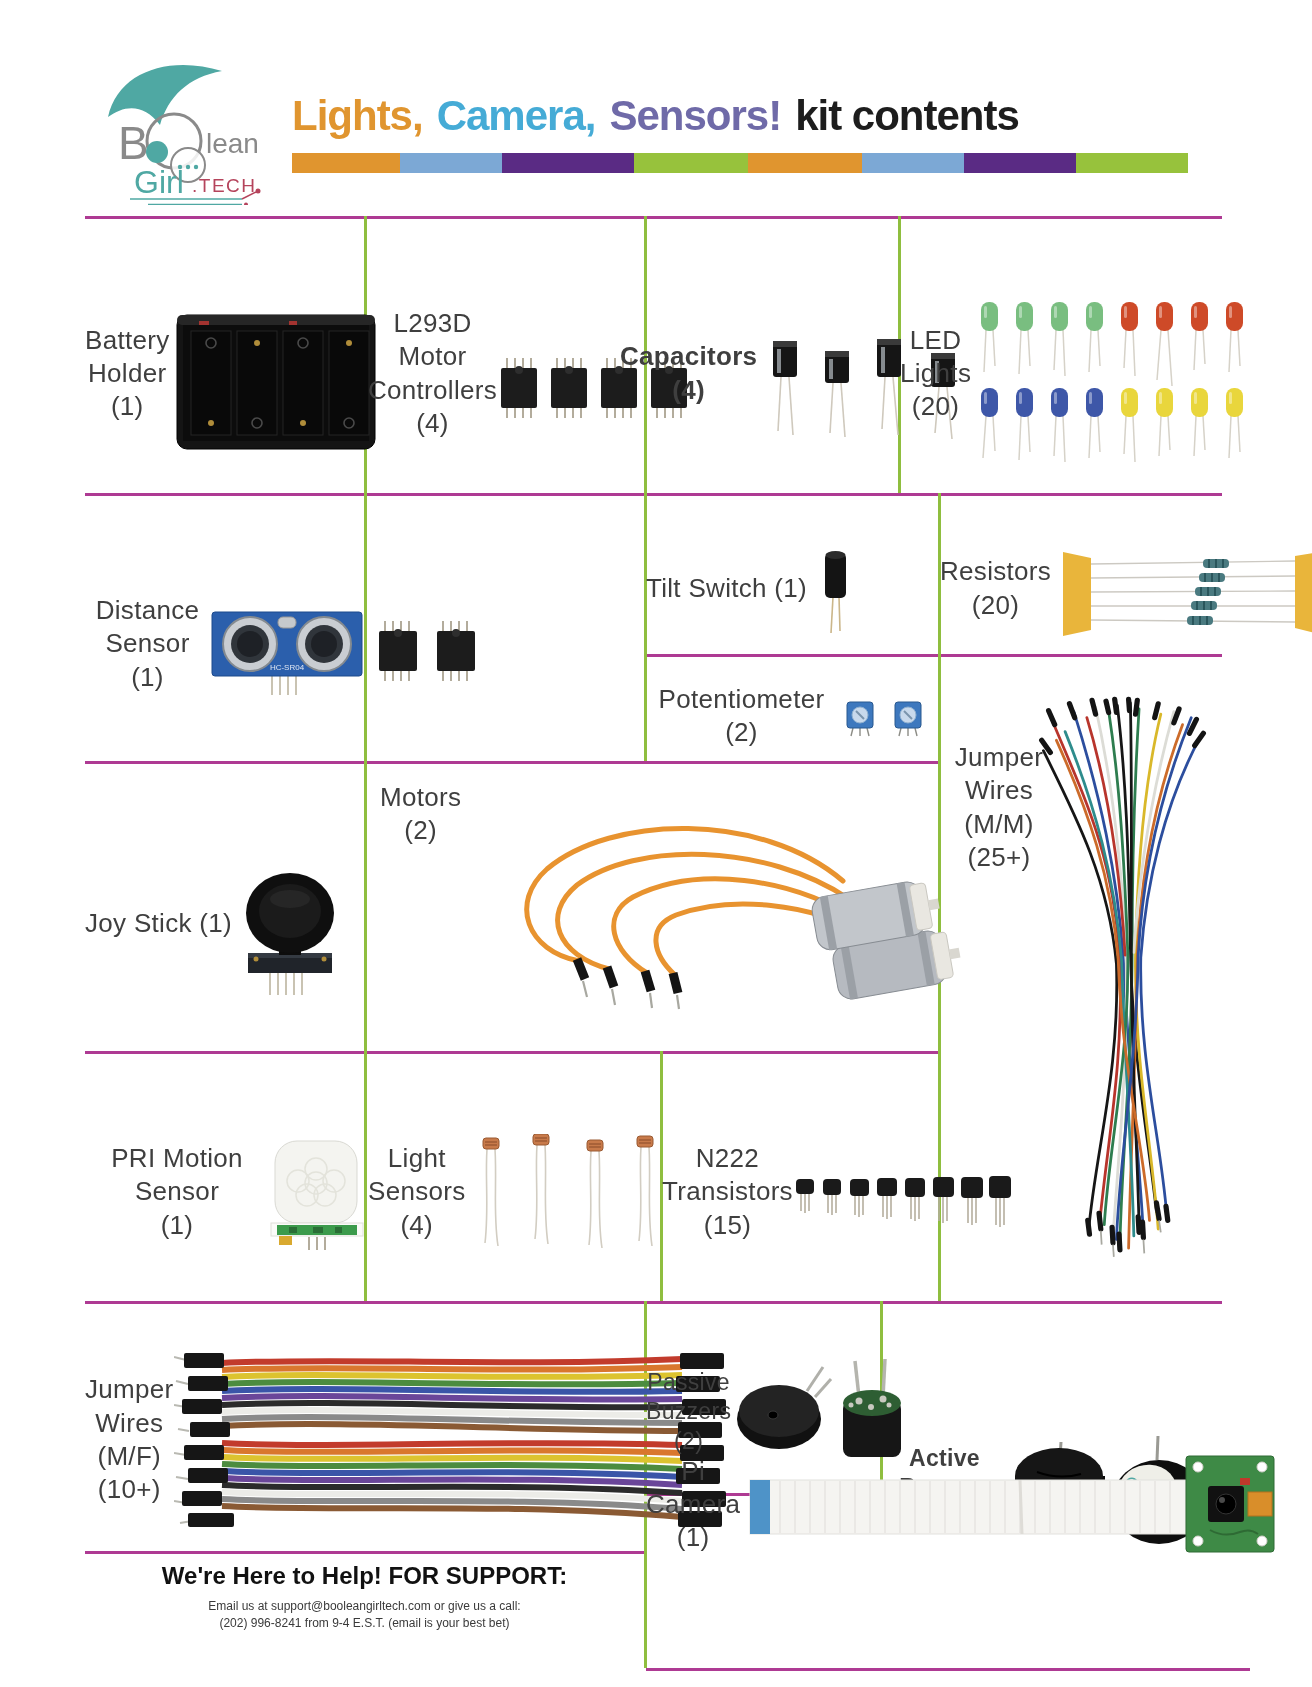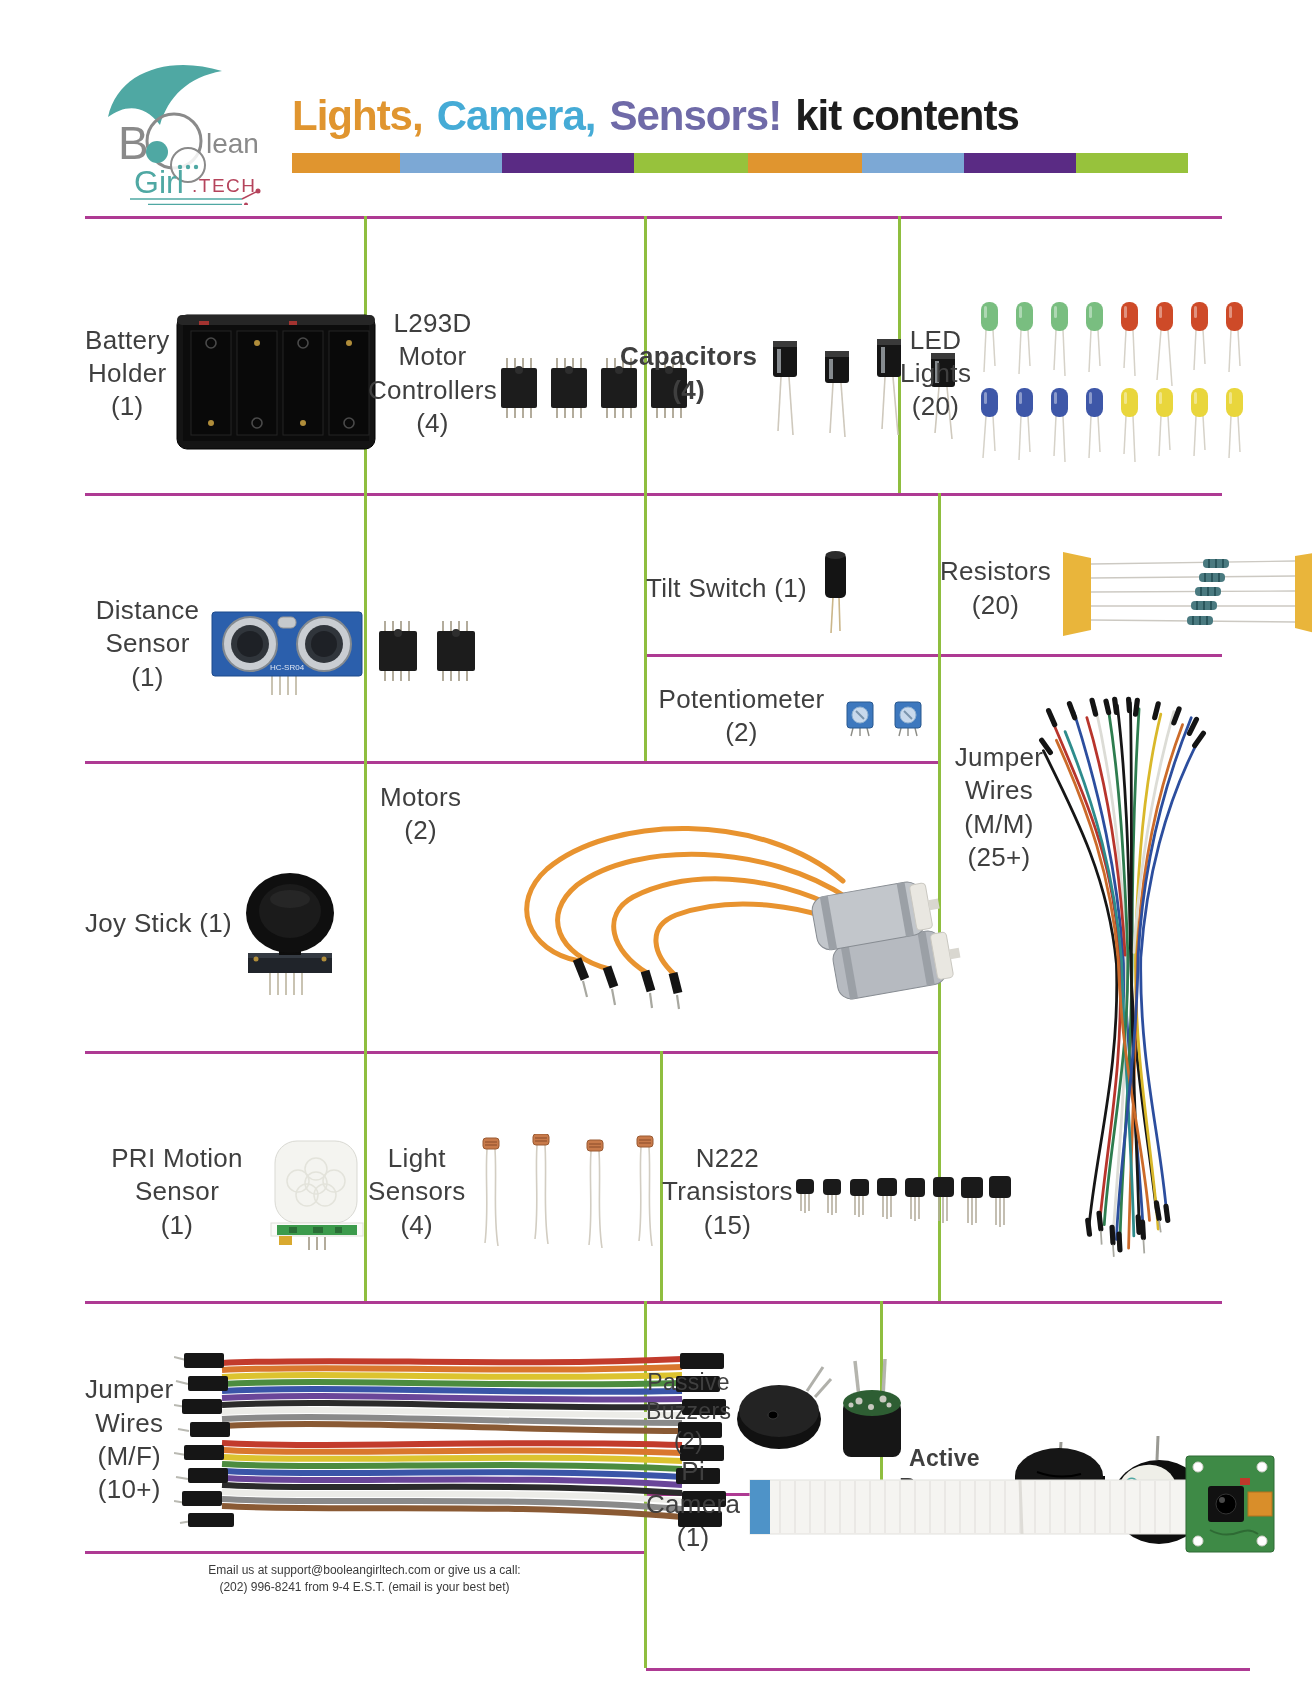--- a/index.html
+++ b/index.html
@@ -799,17 +799,18 @@
         <rect x="468" y="36" width="36" height="36" rx="3" fill="#111"></rect>
         <circle cx="486" cy="54" r="10" fill="#000" stroke="#333"></circle>
         <circle cx="482" cy="50" r="3" fill="#4a4a4a"></circle>
         <rect x="508" y="42" width="24" height="24" fill="#D98E2A" stroke="#b5701d"></rect>
         <rect x="500" y="28" width="10" height="7" fill="#C0392B"></rect>
       </svg>
     </div>
   </div>
 
   <div class="support">
+    <div class="support-heading">We're Here to Help! FOR SUPPORT:</div>
     <div class="support-line">Email us at support@booleangirltech.com or give us a call:</div>
     <div class="support-line">(202) 996-8241 from 9-4 E.S.T. (email is your best bet)</div>
   </div>
 
 </div>
 
 </body></html>

